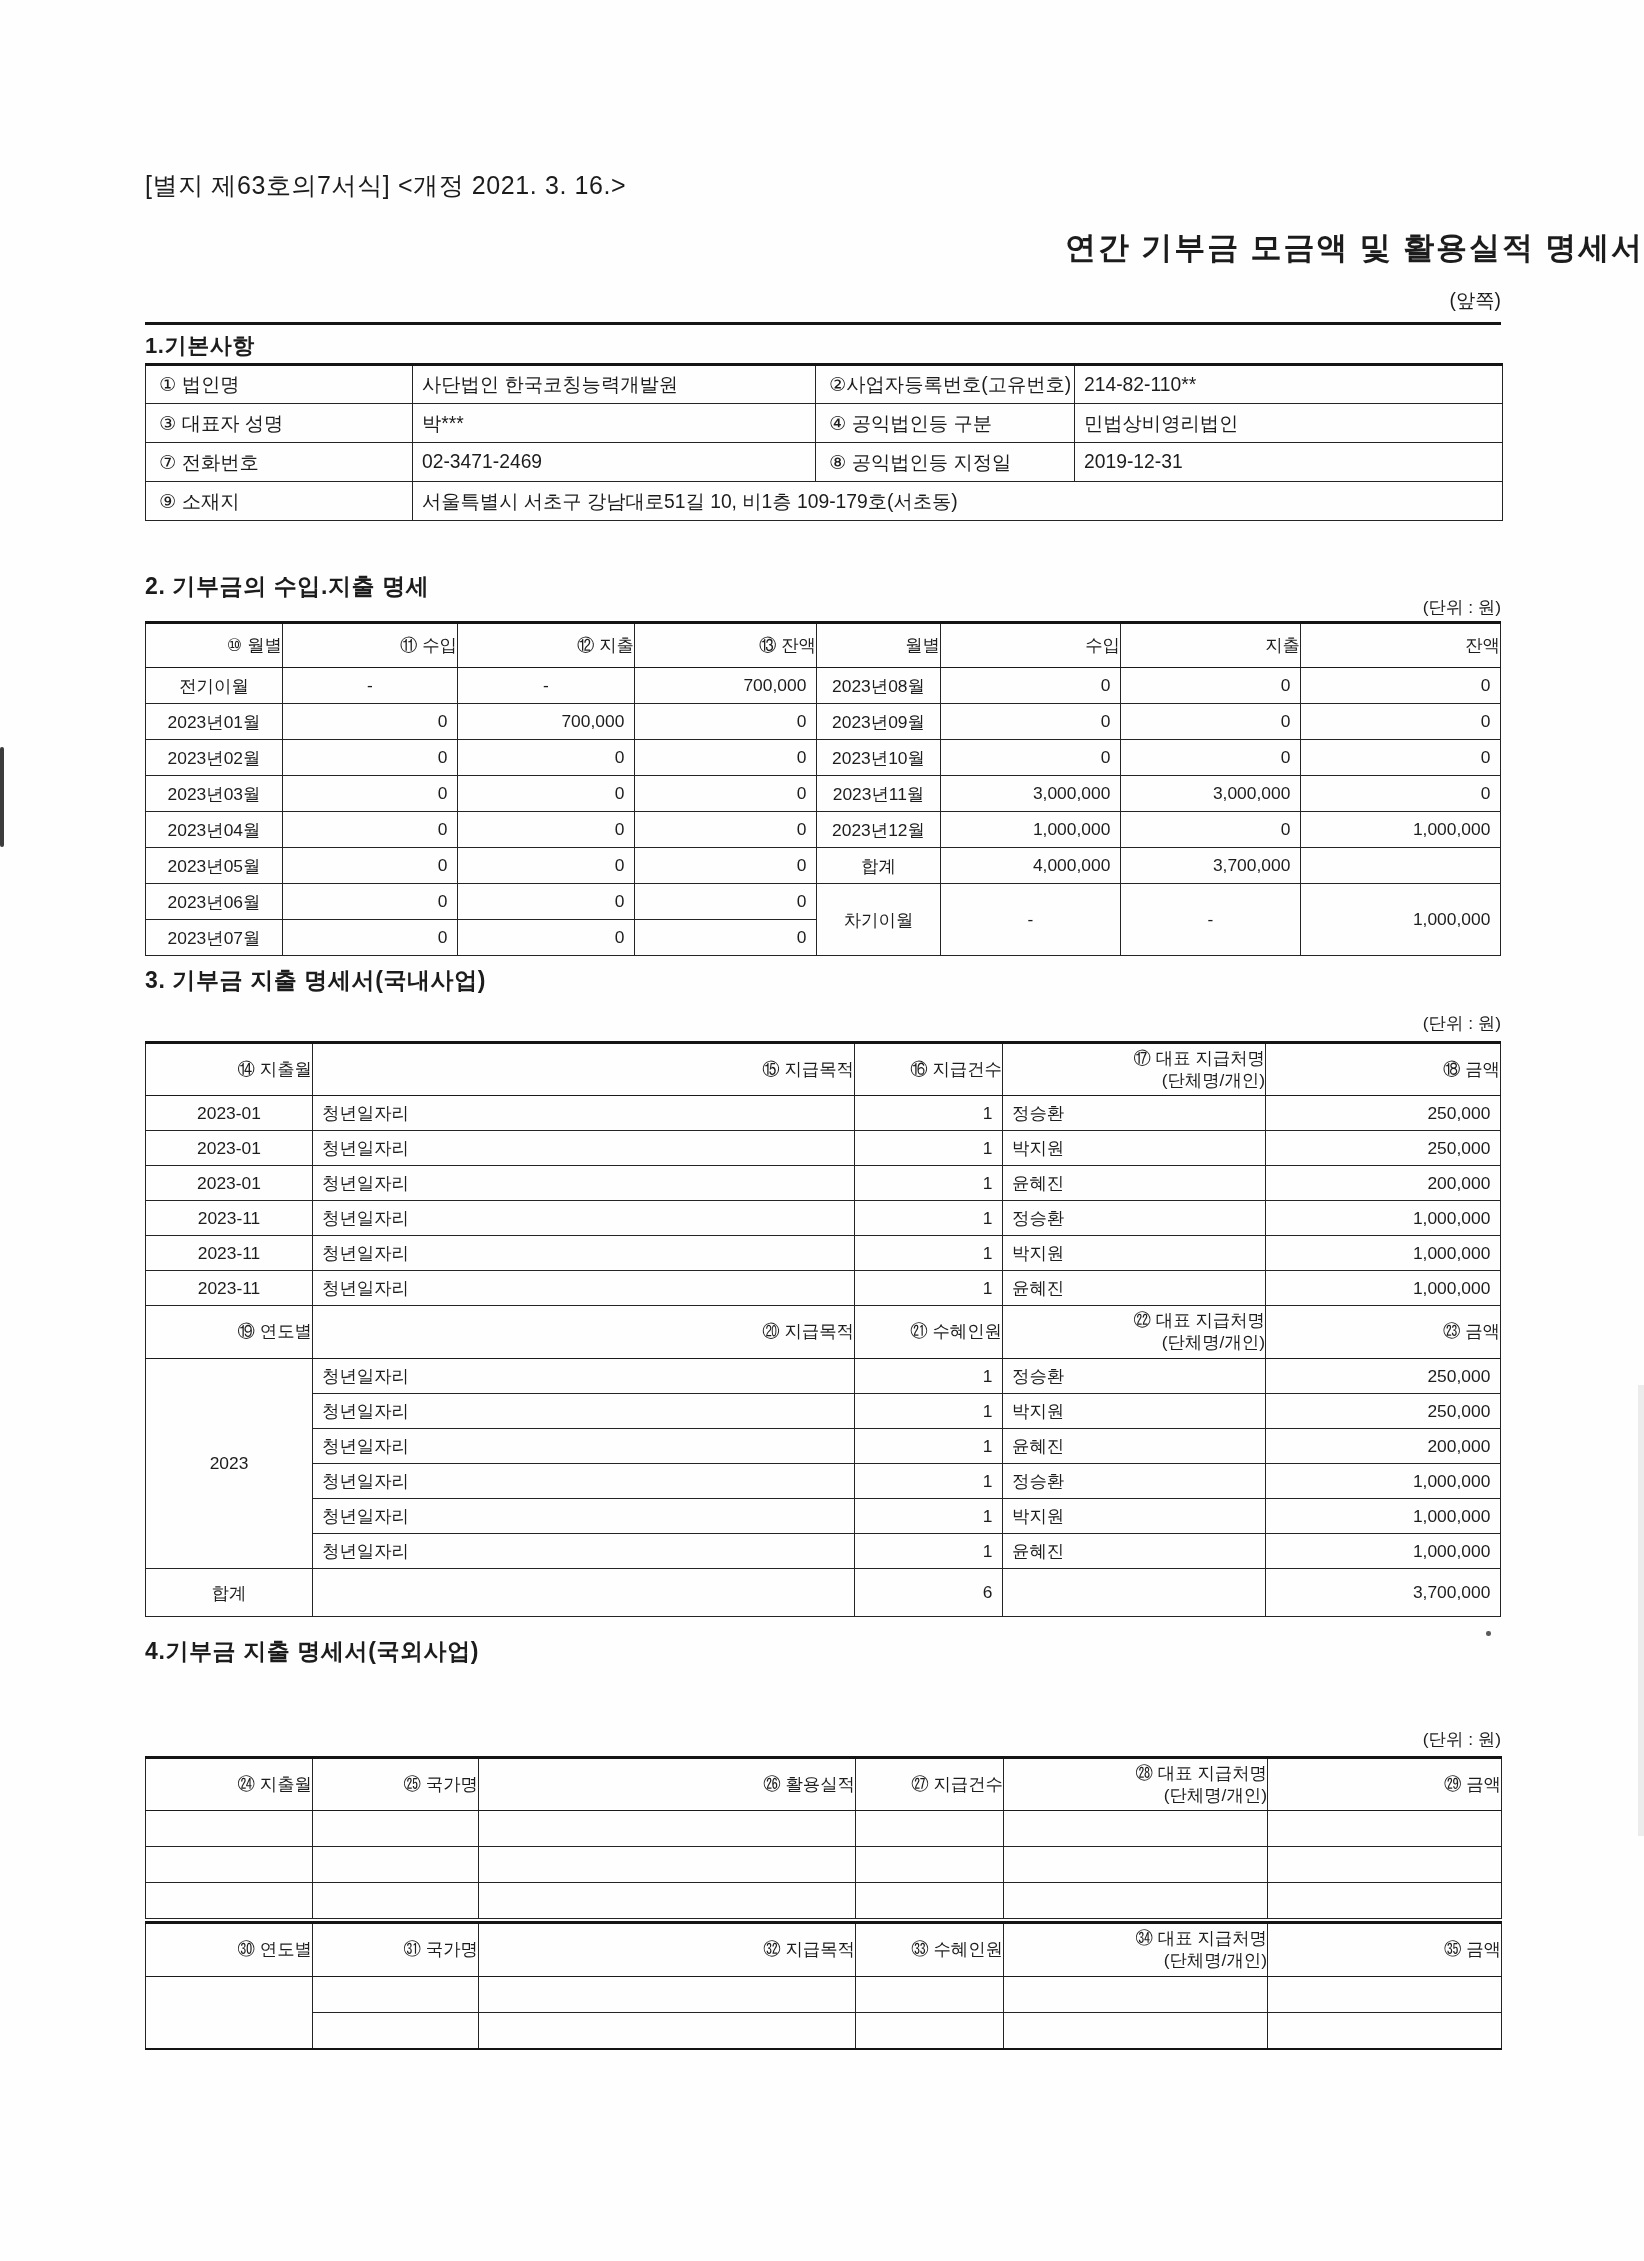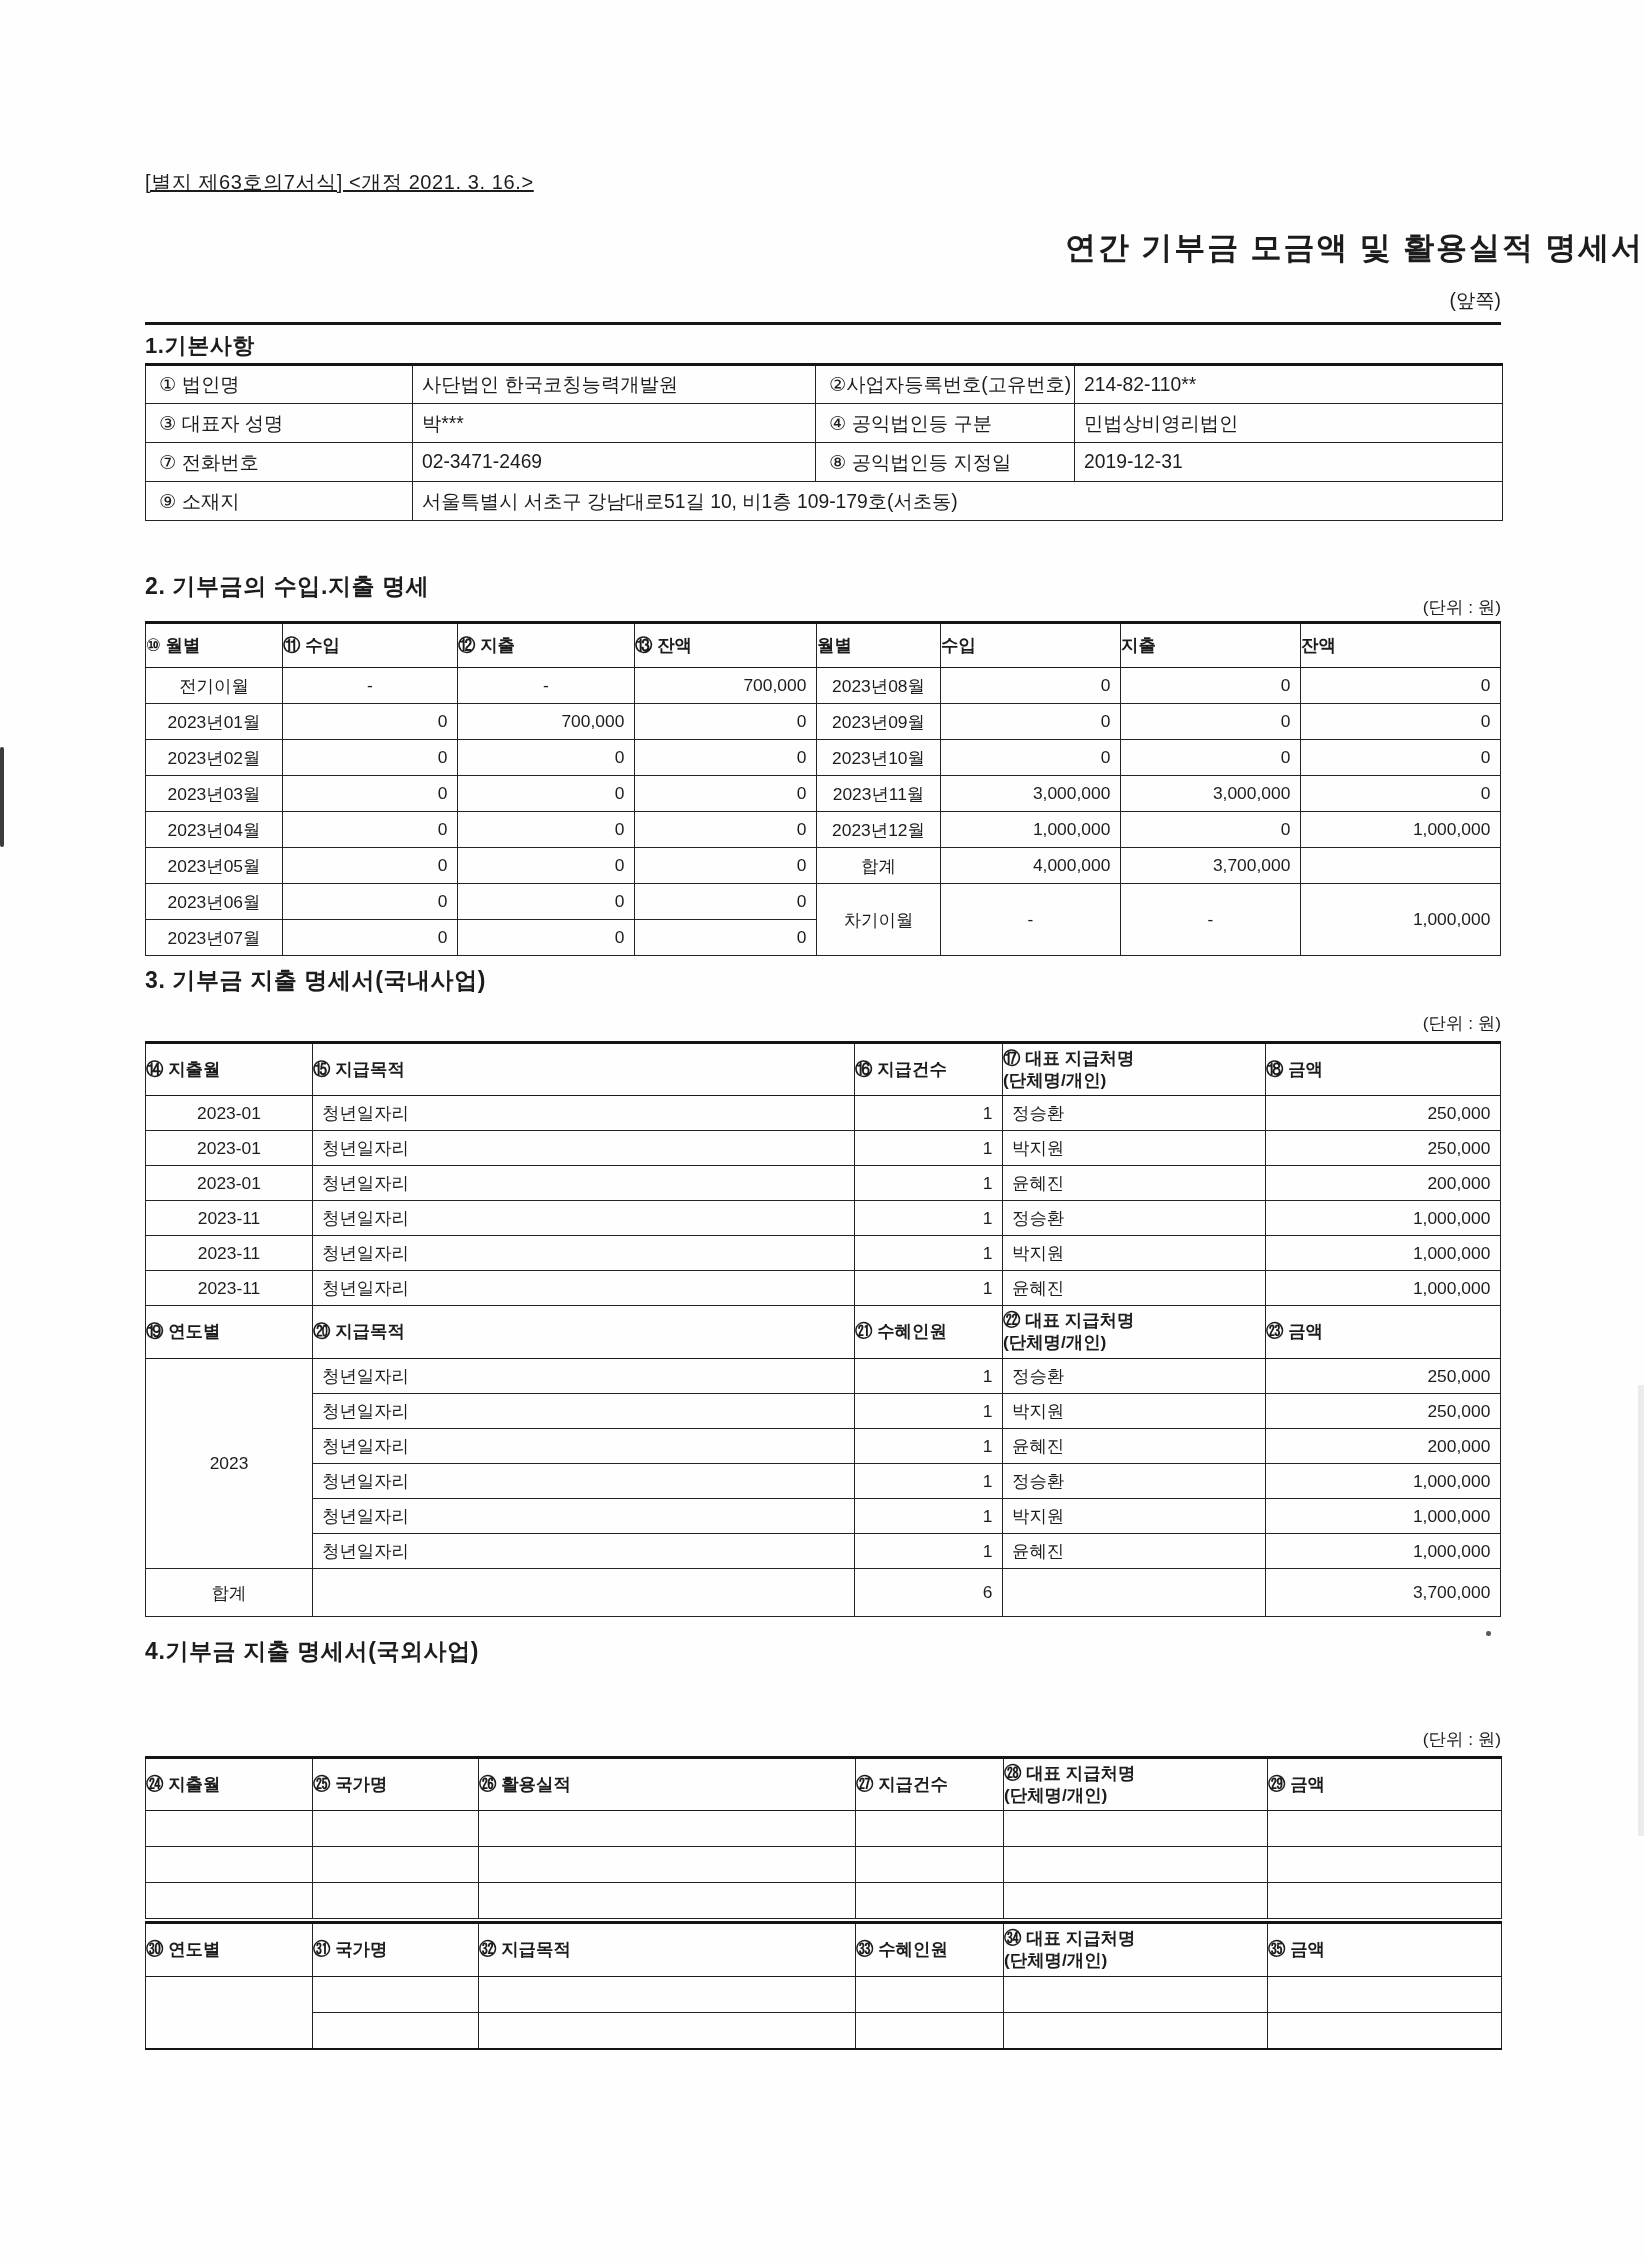--- a/index.html
+++ b/index.html
@@ -1,33 +1,33 @@
 <!DOCTYPE html>
 <html style="font-size:10.3px"><head>
 <meta charset="utf-8">
 <style>
   html,body{margin:0;padding:0;background:#ffffff;}
   .page{position:relative;width:1644px;height:2261px;background:#fefefe;
         font-family:"Liberation Sans","DejaVu Sans",sans-serif;color:#1c1c1c;overflow:hidden;}
   .abs{position:absolute;}
-  .form-no{top:169px;left:145px;font-size:20px;letter-spacing:0.6px;text-decoration:underline;}
+  .form-no{top:169px;left:145px;font-size:25px;letter-spacing:0.6px;}
   .title{top:227px;left:0;width:1644px;text-align:right;font-size:31px;font-weight:700;letter-spacing:1.9px;}
   .front{top:287px;left:145px;width:1356px;text-align:right;font-size:19.3px;}
   .rule{top:322px;left:145px;width:1356px;height:3.2px;background:#161616;}
   .sec-h{left:145px;font-size:23px;font-weight:700;letter-spacing:0.6px;}
   .h1{top:331px;font-size:22px;}
   .h2{top:571px;}
   .h3{top:965px;}
   .h4{top:1636px;}
   .unit{left:145px;width:1356px;text-align:right;font-size:17.4px;}
   .u2{top:595px;} .u3{top:1011px;} .u4{top:1727px;}
   table{border-collapse:collapse;table-layout:fixed;background:#fefefe;}
   td,th{border:1.3px solid #242424;font-size:17.4px;font-weight:normal;overflow:hidden;
         white-space:nowrap;vertical-align:middle;padding:0;}
-  th{text-align:left;line-height:1.25;font-weight:bold;}
+  th{text-align:right;line-height:1.25;}
   .t1{top:363px;left:145px;width:1356px;border-top:3.2px solid #141414;border-bottom:1.9px solid #141414;}
   .t1 tr{height:39px;}
   .t1 td{font-size:19.3px;}
   .t2{top:621px;left:145px;width:1356px;border-top:3.2px solid #141414;border-bottom:1.9px solid #141414;}
   .t2 tr{height:36px;}
   .t2 tr.head{height:45px;}
   .t2 tr.head th{border-bottom:1.9px solid #1a1a1a;}
   .t3{top:1041px;left:145px;width:1356px;border-top:3.2px solid #141414;border-bottom:1.9px solid #141414;}
   .t3 tr{height:35px;}
   .t3 tr.head{height:53px;margin-top:26px;}

